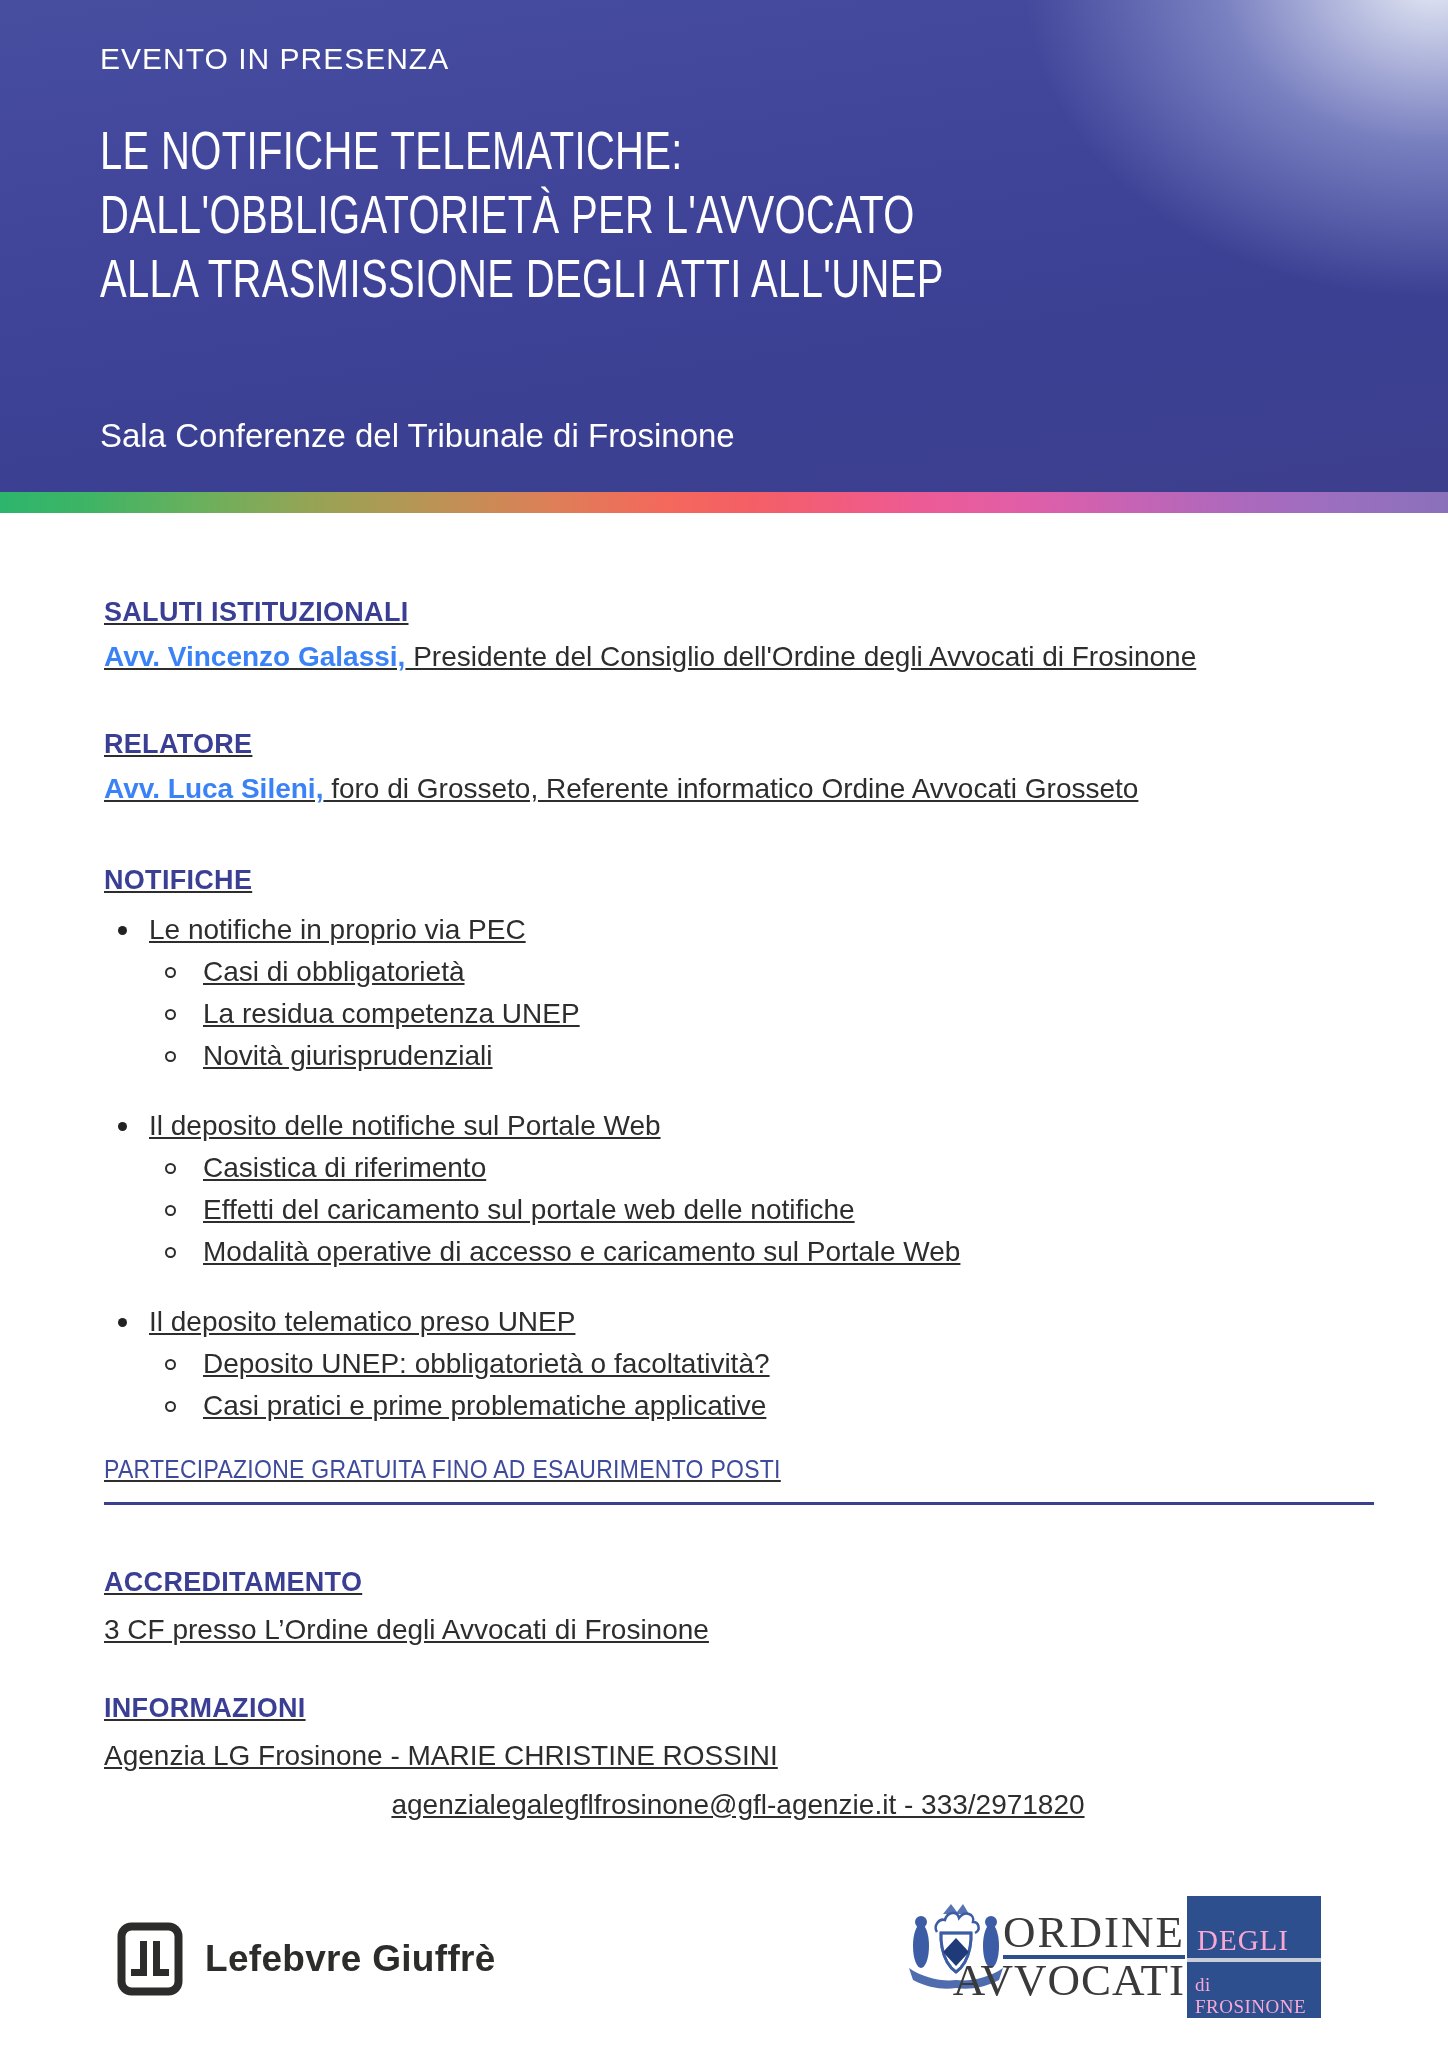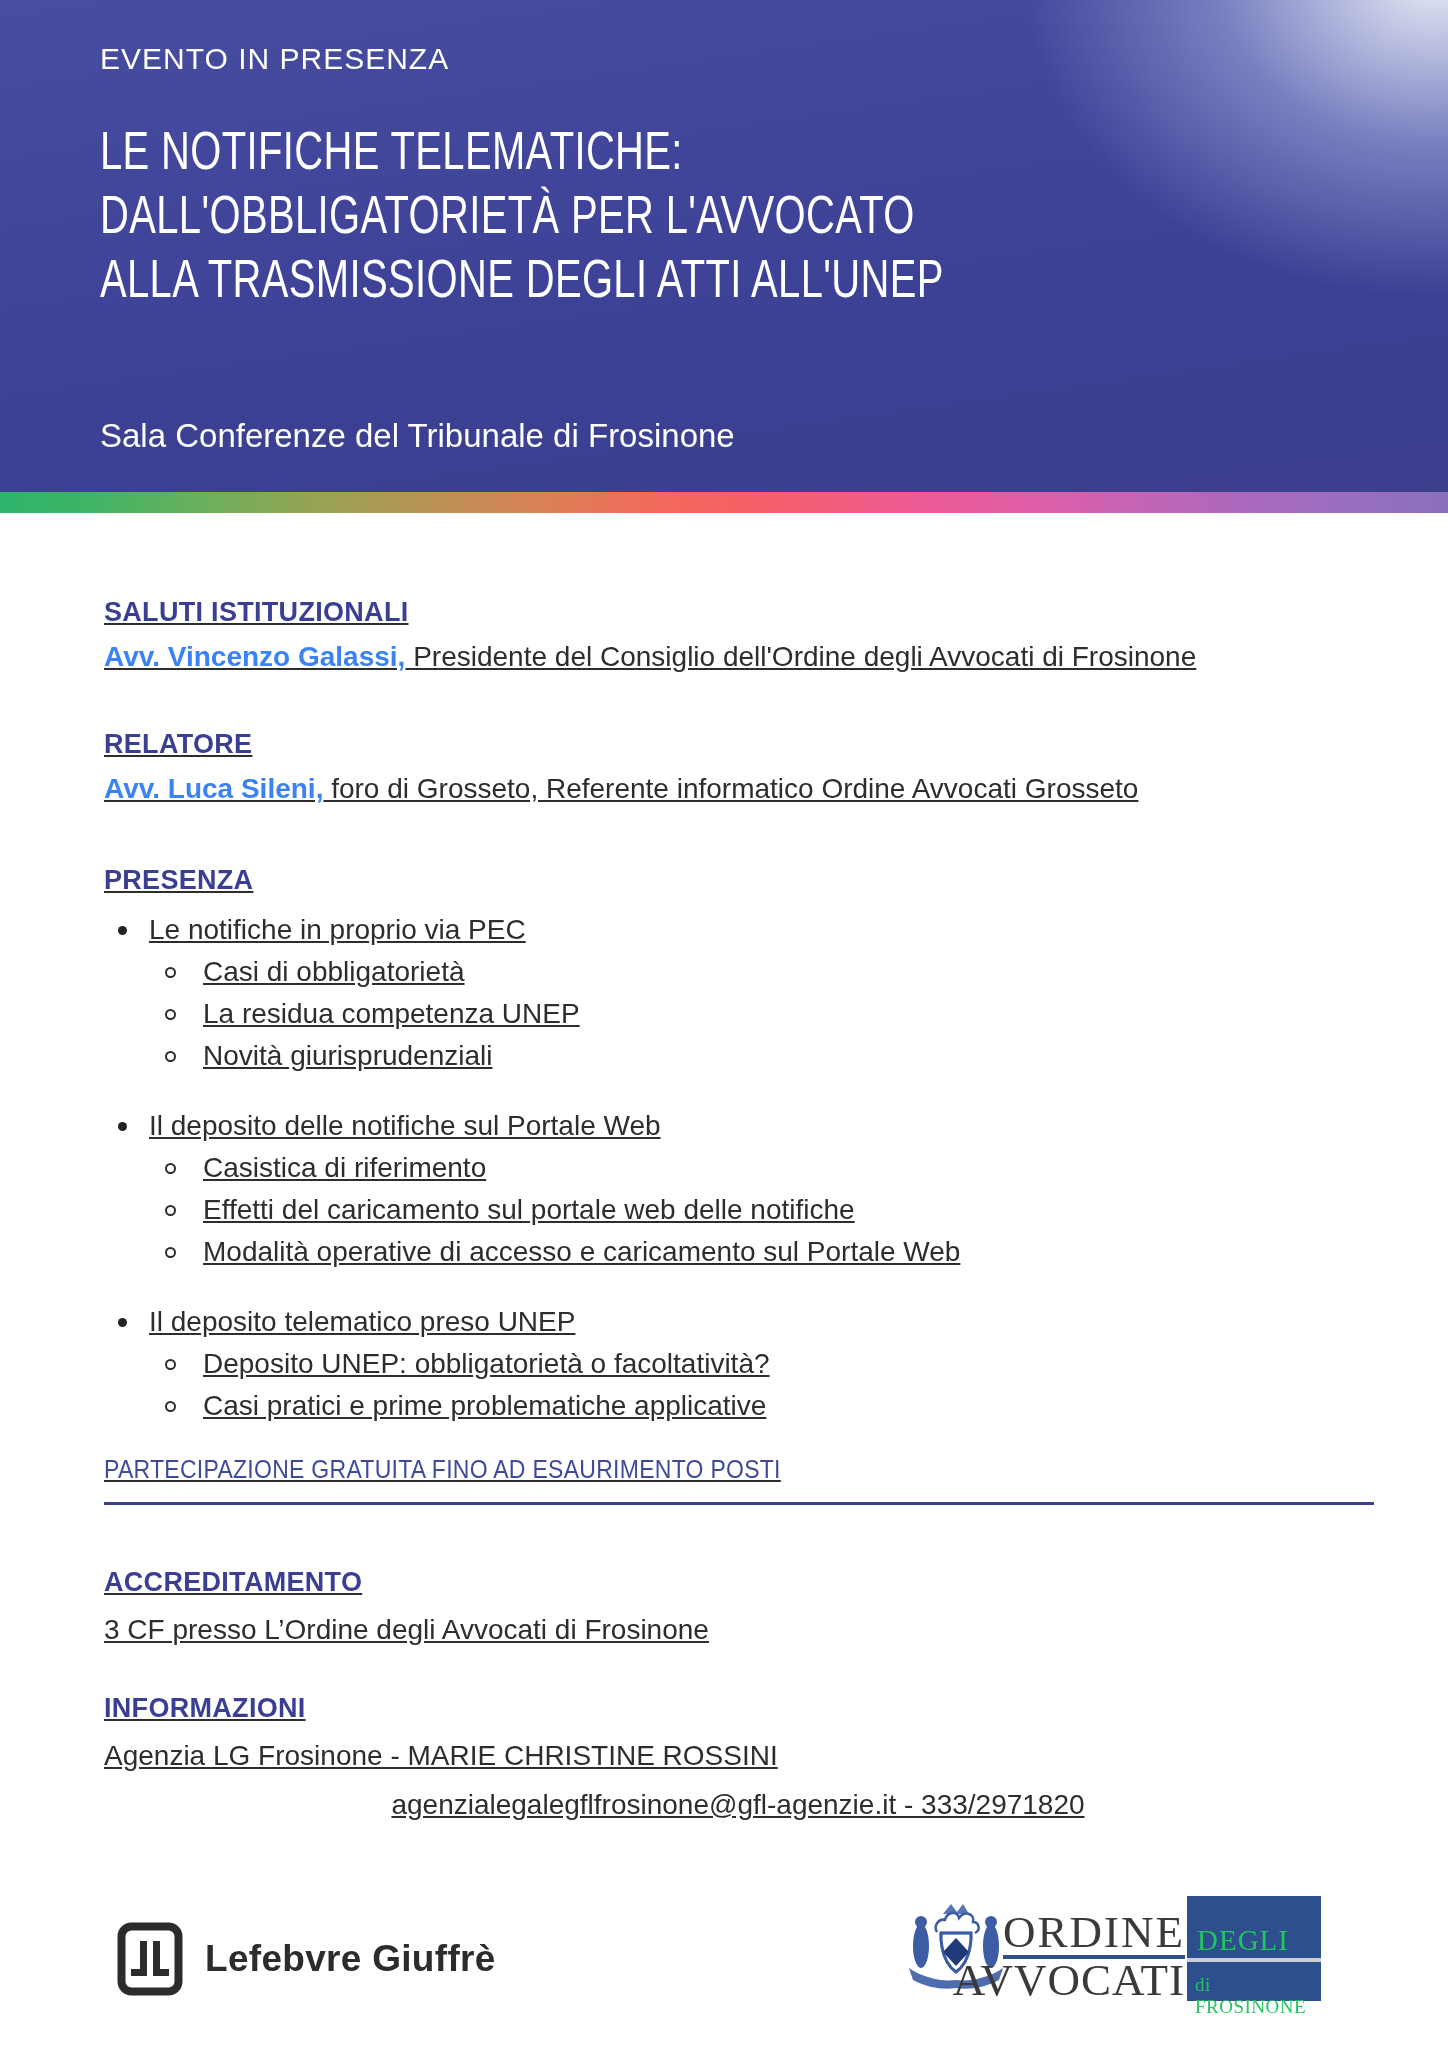--- a/index.html
+++ b/index.html
@@ -116,23 +116,23 @@
   .oa-line1{
     position:absolute;right:0;top:22px;
     font-size:45px;letter-spacing:2px;line-height:44px;
     border-bottom:4px solid #2d4f8e;padding-bottom:1px;
   }
   .oa-line2{
     position:absolute;right:0;top:70px;
     font-size:45px;letter-spacing:1px;line-height:44px;
   }
   .oa-box{
-    position:absolute;left:284px;top:8px;width:134px;height:105px;
+    position:absolute;left:284px;top:8px;width:134px;height:122px;
     background:#2d4f8e;
-    font-family:"Liberation Serif", serif;color:#22c55e;
+    font-family:"Liberation Serif", serif;color:#f9a8d4;
   }
   .oa-box-top{
     position:absolute;left:0;top:0;width:100%;height:62px;box-sizing:border-box;
     padding:28px 0 0 10px;font-size:29px;letter-spacing:1px;
   }
   .oa-box-div{position:absolute;left:0;top:62px;width:100%;height:4px;background:#c9ced8;}
   .oa-box-bottom{
     position:absolute;left:0;top:66px;width:100%;height:39px;box-sizing:border-box;
     padding:12px 0 0 8px;font-size:19px;letter-spacing:0.5px;
   }
@@ -154,21 +154,21 @@
   <div class="rainbow"></div>
 
   <div class="content">
 
     <div class="sec-h h-salute">SALUTI ISTITUZIONALI</div>
     <p class="sec-p p-after"><span class="bold">Avv. Vincenzo Galassi,</span><span> Presidente del Consiglio dell'Ordine degli Avvocati di Frosinone</span></p>
 
     <div class="sec-h h-relatore">RELATORE</div>
     <p class="sec-p p-after"><span class="bold">Avv. Luca Sileni,</span><span> foro di Grosseto, Referente informatico Ordine Avvocati Grosseto</span></p>
 
-    <div class="sec-h h-programma">PRESENZA</div>
+    <div class="sec-h h-programma">NOTIFICHE</div>
     <div class="plist" id="program-list">
         <div class="pgroup">
           <div class="li1">
             <span class="b1"></span>
             <span class="t1">Le notifiche in proprio via PEC</span>
           </div>
           <div class="li2">
             <span class="b2"></span>
             <span class="t2">Casi di obbligatorietà</span>
           </div>

